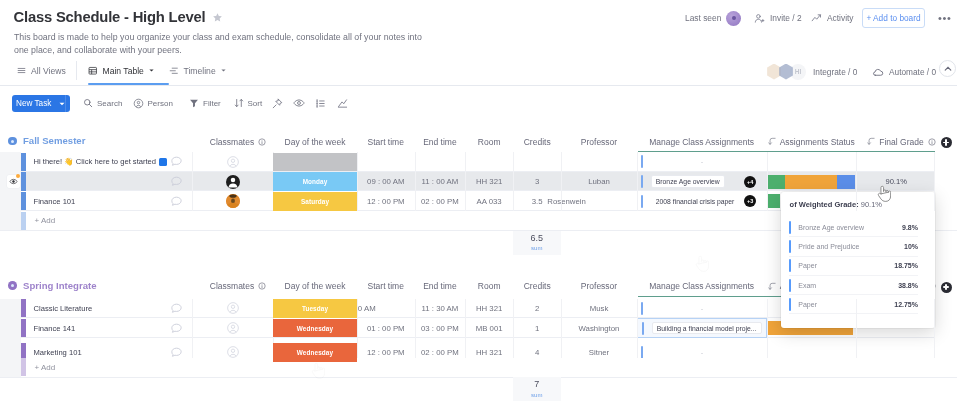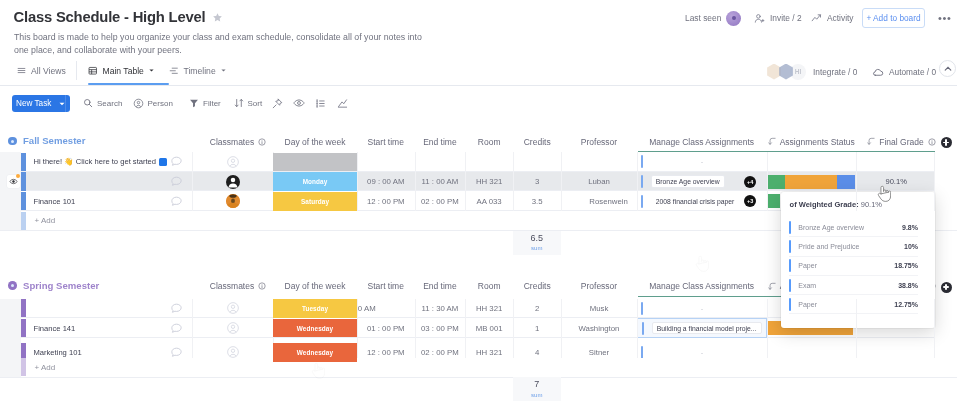--- a/index.html
+++ b/index.html
@@ -487,21 +487,21 @@
           </span>
           <span class="cell" style="left:393.5px;width:50.8px">
             <span>02 : 00 PM</span>
           </span>
           <span class="cell" style="left:444.3px;width:47.7px">
             <span>AA 033</span>
           </span>
           <span class="cell" style="left:492px;width:48.4px">
             <span>3.5</span>
           </span>
-          <span class="cell" style="left:550px;width:75.2px">
+          <span class="cell" style="left:508px;width:75.2px">
             <span>Rosenwein</span>
           </span>
           <span class="asg" style="left:615.6px;width:130px">
             <span class="asg-bar"></span>
             <span class="asg-chip plain">
               <span>2008 financial crisis paper</span>
             </span>
             <span class="asg-badge" style="position:absolute;left:102.5px">
               <span>+3</span>
             </span>
@@ -520,21 +520,21 @@
         <div class="grp-sep" style="top:96.1px"></div>
         <div class="sumcell" style="left:512.5px;width:48.5px;top:96.6px">
           <span class="sumval">6.5</span>
           <span class="sumlbl">sum</span>
         </div>
       </div>
       <div class="grp" style="top:161.5px">
         <span class="grp-collapse" style="top:2.8px;background:#9173c4">
           <i></i>
         </span>
-        <div class="grp-title" style="top:0px;color:#9173c4">Spring Semester</div>
+        <div class="grp-title" style="top:0px;color:#9173c4">Spring Integrate</div>
         <div class="colhdr" style="left:197.5px;width:81px;top:0px">
           <span>Classmates</span>
           <svg width="8" height="8" viewBox="0 0 24 24" fill="none" stroke="#676879" stroke-width="1.9" style="margin-left:4px;flex:none">
             <circle cx="12" cy="12" r="9.5"></circle>
             <path d="M12 11v6" stroke-linecap="round"></path>
             <circle cx="12" cy="7.2" r="1.2" fill="#676879" stroke="none"></circle>
           </svg>
         </div>
         <div class="colhdr" style="left:273px;width:84px;top:0px">
           <span>Day of the week</span>
@@ -585,20 +585,23 @@
         <span class="colsep" style="left:414.5px;top:20px;height:59.099999999999994px"></span>
         <span class="colsep" style="left:465.3px;top:20px;height:59.099999999999994px"></span>
         <span class="colsep" style="left:513px;top:20px;height:59.099999999999994px"></span>
         <span class="colsep" style="left:561.4px;top:20px;height:59.099999999999994px"></span>
         <span class="colsep" style="left:636.6px;top:20px;height:59.099999999999994px"></span>
         <span class="colsep" style="left:766.7px;top:20px;height:59.099999999999994px"></span>
         <span class="colsep" style="left:855.7px;top:20px;height:59.099999999999994px"></span>
         <span class="colsep" style="left:934px;top:20px;height:59.099999999999994px"></span>
         <div class="row" style="top:20px;width:913px;">
           <span class="rowbar" style="background:#9173c4"></span>
+          <div class="rname" style="width:166px">
+            <span>Classic Literature</span>
+          </div>
           <span class="cell" style="left:148px;width:14px">
             <svg width="13" height="13" viewBox="0 0 24 24" fill="none" stroke="#c7cad6" stroke-width="1.6">
               <path d="M12 4c4.8 0 8.6 3 8.6 6.7 0 3.7-3.8 6.7-8.6 6.7-1 0-2-.13-2.9-.37L4.5 19l1.1-3C4.1 14.8 3.4 13 3.4 10.7 3.4 7 7.2 4 12 4z"></path>
             </svg>
           </span>
           <span class="cell" style="left:204.5px;width:14px">
             <svg width="14" height="14" viewBox="0 0 24 24" fill="none" stroke="#d9dbe4" stroke-width="1.6">
               <circle cx="12" cy="12" r="9.2"></circle>
               <circle cx="12" cy="9.9" r="2.9"></circle>
               <path d="M6.4 19.4a6.2 6.2 0 0111.2 0"></path>

